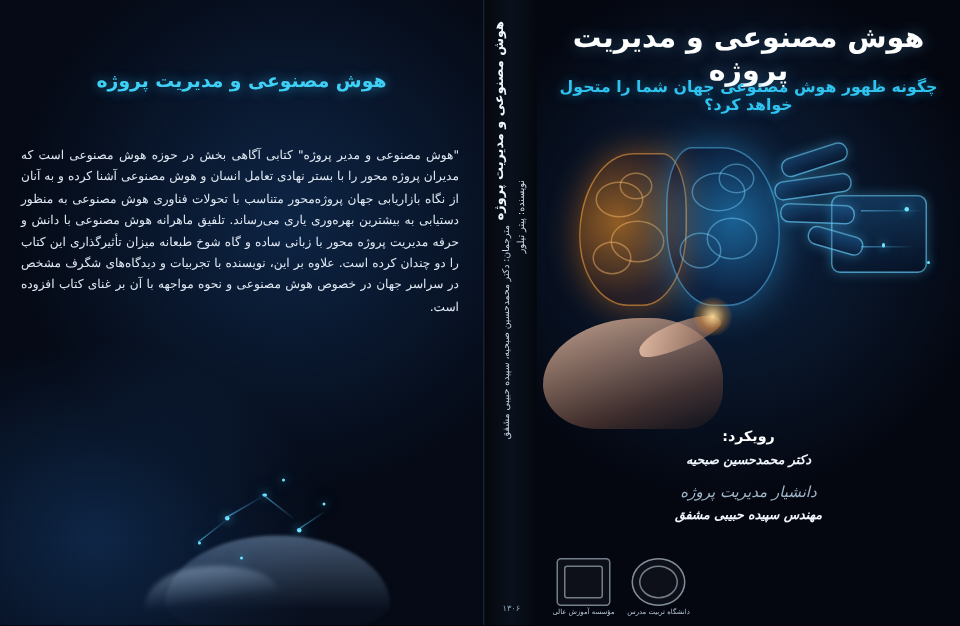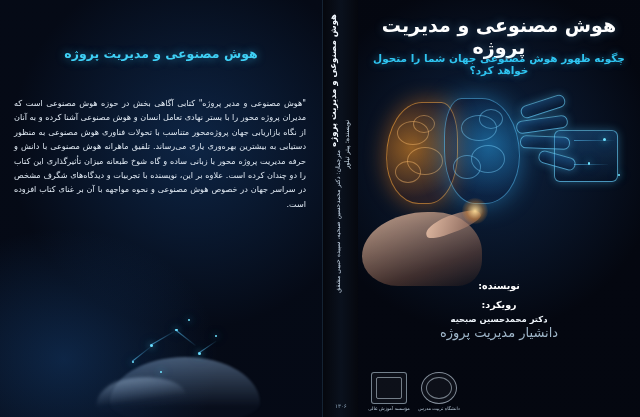--- a/index.html
+++ b/index.html
@@ -317,30 +317,31 @@
     margin-top: 3px;
   }
   .credit-group {
     margin-bottom: 8px;
   }
   .translators {
     margin-top: 6px;
   }
   .translator-line {
     margin-top: 4px;
+    font-style: italic;
   }
   .translator-name {
     color: #f0f6fc;
     font-size: 8.4px;
     font-weight: bold;
   }
   .translator-affil {
     color: #9fb6c9;
-    font-size: 13px;
-    margin-top: 1px;
+    font-size: 10px;
+    margin-top: 12px;
   }
 
   
   .logos {
     position: absolute;
     right: 10px;
     bottom: 6px;
     width: 262px;
     display: flex;
     flex-direction: row-reverse;
@@ -463,32 +464,32 @@
 
       <div class="human-hand">
         <div class="hh-shape"></div>
         <div class="hh-finger"></div>
         <div class="touch-glow"></div>
       </div>
     </div>
 
     <div class="credits">
       <div class="credit-group">
-        <div class="credit-label">نویسنده:</div>
       </div>
 
       <div class="translators">
         <div class="credit-label">رویکرد:</div>
 
         <div class="translator-line">
           <div class="translator-name">دکتر محمدحسین صبحیه</div>
           <div class="translator-affil">دانشیار مدیریت پروژه</div>
         </div>
 
         <div class="translator-line">
+          <div class="translator-name">مهندس سپیده حبیبی مشفق</div>
         </div>
       </div>
     </div>
 
     <div class="logos">
       <div class="logo-box">
         <div class="logo-mark">
           <div class="glyph"></div>
         </div>
         <div class="logo-caption">مؤسسه آموزش عالی</div>

